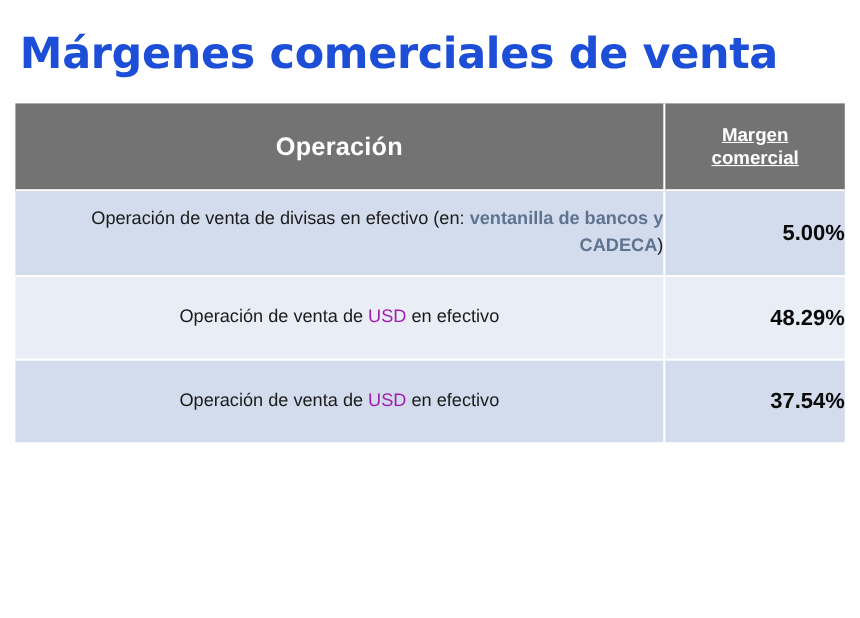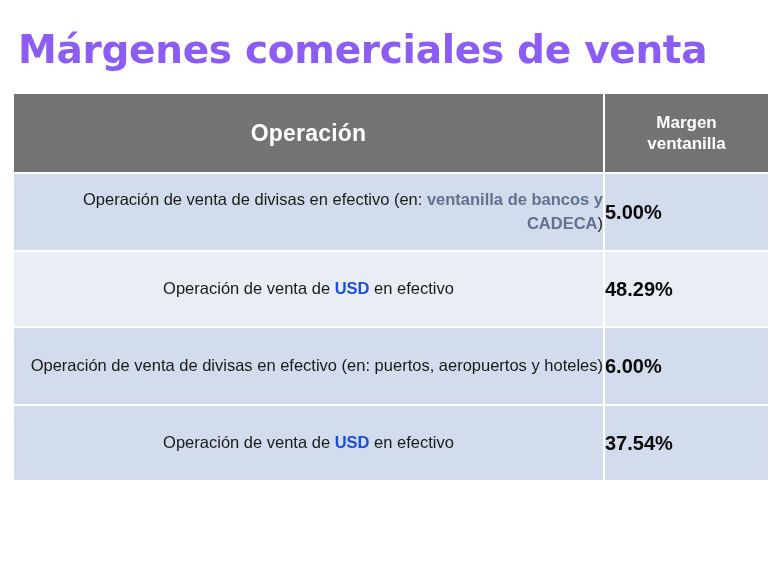--- a/index.html
+++ b/index.html
@@ -15,21 +15,21 @@
     position: relative;
   }
 
   
   .slide-title {
     position: absolute;
     left: 18px;
     top: 4px;
     font-size: 39px;
     font-weight: bold;
-    color: #8b5cf6;
+    color: #1d4ed8;
     letter-spacing: -0.3px;
     white-space: nowrap;
     font-family: "DejaVu Sans", sans-serif;
     margin-top: 23px;
   }
 
   
   .margin-table {
     position: absolute;
     left: 14px;
@@ -47,21 +47,21 @@
   .margin-table thead th {
     background: #737373;
     color: #FFFFFF;
     font-weight: bold;
     vertical-align: middle;
     padding: 0;
     height: 78px;
     border-right: 2px solid #FFFFFF;
     border-bottom: 2px solid #FFFFFF;
   }
-  .margin-table thead th:last-child { border-right: none; }
+  .margin-table thead th:last-child { border-right: none; text-decoration: underline; }
 
   .th-operacion {
     font-size: 23px;
     text-align: center;
     letter-spacing: 0.2px;
   }
   .th-margen {
     font-size: 17px;
     text-align: center;
     line-height: 1.25;
@@ -90,65 +90,61 @@
   }
   .cell-op.centered {
     text-align: center;
     padding-left: 0;
     padding-right: 0;
   }
   .cell-mar {
     font-size: 20px;
     font-weight: bold;
     color: #0A0A0A;
-    text-align: left;
+    text-align: right;
   }
 
   .hl-muted {
     color: #5F7390;
     font-weight: bold;
   }
   .hl-strong {
-    color: #1d4ed8;
-    font-weight: bold;
+    color: #a21caf;
+    font-weight: normal;
   }
 
   tr.tall td { height: 64px; }
   tr.short td { height: 62px; }
 </style>
 </head>
 <body>
 
 <h1 class="slide-title">Márgenes comerciales de venta</h1>
 
 <table class="margin-table">
   <colgroup>
     <col class="col-op">
     <col class="col-mar">
   </colgroup>
   <thead>
     <tr>
       <th class="th-operacion">Operación</th>
       <th class="th-margen">
         <span>Margen</span><br>
-        <span>ventanilla</span>
+        <span>comercial</span>
       </th>
     </tr>
   </thead>
   <tbody id="table-body">
       <tr class="row-shade tall">
         <td class="cell-op"><span>Operación de venta de divisas en efectivo (en: </span><span class="hl-muted">ventanilla de bancos y CADECA</span><span>)</span></td>
         <td class="cell-mar">5.00%</td>
       </tr>
       <tr class="row-light short">
         <td class="cell-op centered"><span>Operación de venta de </span><span class="hl-strong">USD</span><span> en efectivo</span></td>
         <td class="cell-mar">48.29%</td>
       </tr>
-      <tr class="row-shade tall">
-        <td class="cell-op"><span>Operación de venta de divisas en efectivo (en: puertos, aeropuertos y hoteles)</span></td>
-        <td class="cell-mar">6.00%</td>
-      </tr>
       <tr class="row-shade short">
         <td class="cell-op centered"><span>Operación de venta de </span><span class="hl-strong">USD</span><span> en efectivo</span></td>
         <td class="cell-mar">37.54%</td>
       </tr>
     </tbody>
 </table>
 
 </body></html>

